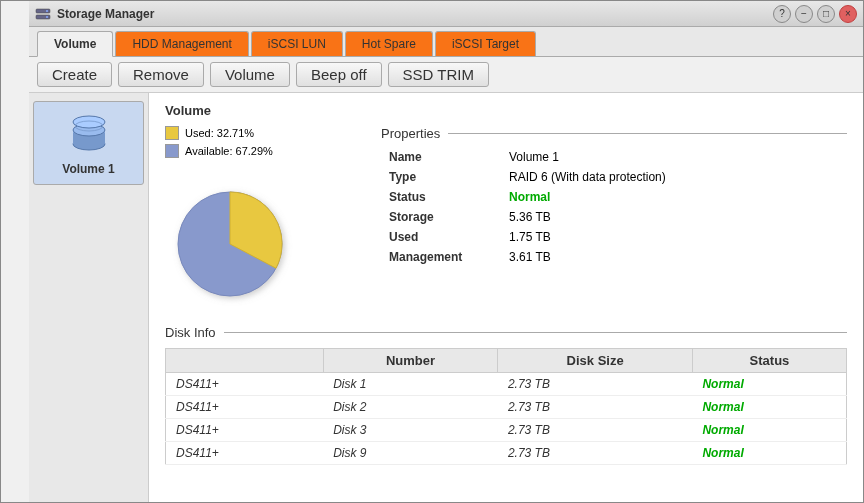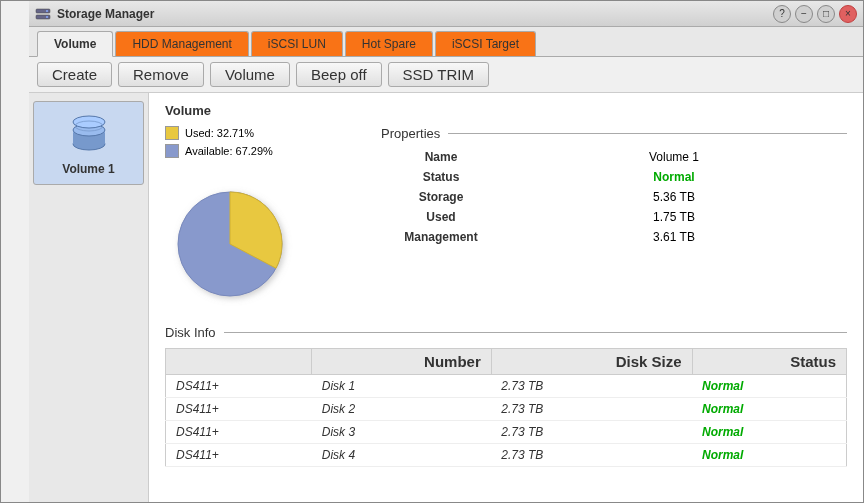--- a/index.html
+++ b/index.html
@@ -193,21 +193,20 @@
       margin-bottom: 16px;
     }
 
     .properties-table {
       width: 100%;
       border-collapse: collapse;
     }
     .properties-table tr td {
       padding: 3px 8px;
       vertical-align: top;
-      text-align: center;
     }
     .properties-table tr td:first-child {
       font-weight: bold;
       color: #333;
       white-space: nowrap;
       width: 120px;
     }
     .status-normal { color: #00aa00; font-weight: bold; }
 
     .disk-info-section { margin-top: 10px; }
@@ -215,22 +214,22 @@
     .disk-table {
       width: 100%;
       border-collapse: collapse;
       border: 1px solid #ccc;
       margin-top: 8px;
     }
     .disk-table th {
       background: #e8e8e8;
       border: 1px solid #ccc;
       padding: 4px 10px;
-      text-align: right;
-      font-size: 15px;
+      text-align: center;
+      font-size: 13px;
       font-weight: bold;
       color: #333;
     }
     .disk-table td {
       border-bottom: 1px solid #eee;
       padding: 4px 10px;
       font-size: 12px;
       color: #333;
       font-style: italic;
     }
@@ -334,20 +333,24 @@
 
         <div style="flex:1;">
           <div class="section-header">Properties</div>
           <table class="properties-table">
             <tbody>
                 <tr>
               <td>Name</td>
               <td>Volume 1</td>
             </tr>
             <tr>
+              <td>Type</td>
+              <td>RAID 6 (With data protection)</td>
+            </tr>
+            <tr>
               <td>Status</td>
               <td class="status-normal">Normal</td>
             </tr>
             <tr>
               <td>Storage</td>
               <td>5.36 TB</td>
             </tr>
             <tr>
               <td>Used</td>
               <td>1.75 TB</td>
@@ -386,21 +389,21 @@
               <td class="status-normal">Normal</td>
             </tr>
             <tr>
               <td>DS411+</td>
               <td>Disk 3</td>
               <td>2.73 TB</td>
               <td class="status-normal">Normal</td>
             </tr>
             <tr>
               <td>DS411+</td>
-              <td>Disk 4</td>
+              <td>Disk 9</td>
               <td>2.73 TB</td>
               <td class="status-normal">Normal</td>
             </tr>
           </tbody>
         </table>
       </div>
 
     </div>
   </div>
 </div>

